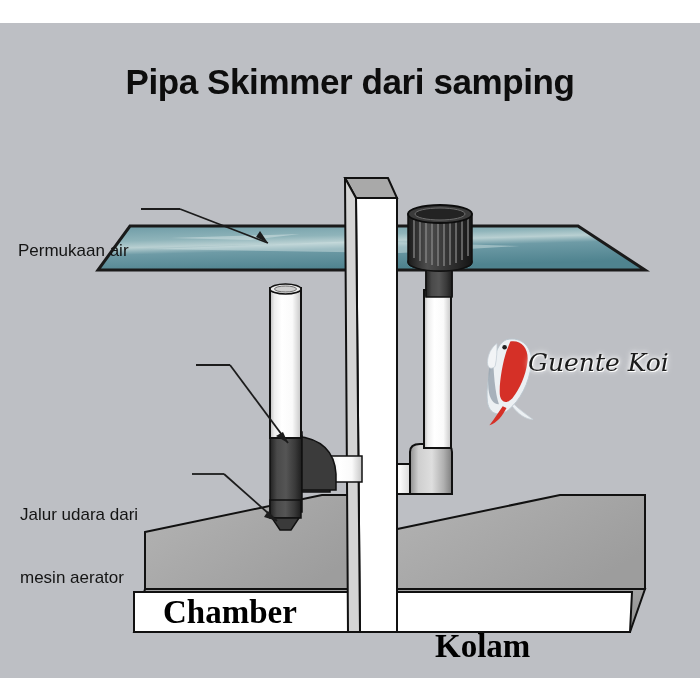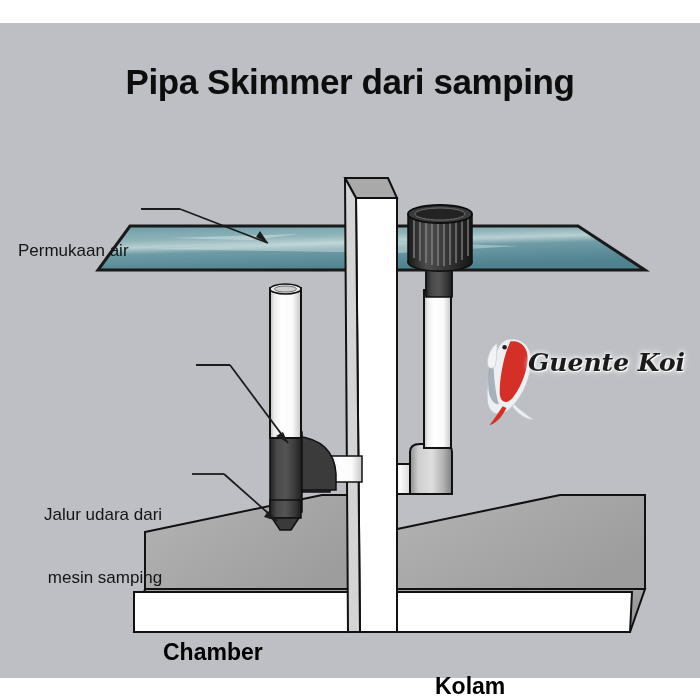--- a/index.html
+++ b/index.html
@@ -50,45 +50,44 @@
   .annot {
     position: absolute;
     color: #141414;
     font-size: 17px;
     font-family: "Liberation Sans", sans-serif;
     white-space: pre;
     line-height: 1.22;
   }
   #annot-permukaan { left: 18px;  top: 201px; margin-top: 40px; }
   #annot-diffuser  { left: 74px;  top: 355px; }
-  #annot-jalur     { left: 44px;  top: 464px; text-align: right; }
+  #annot-jalur     { left: 20px;  top: 464px; text-align: left; }
   .base-label {
     position: absolute;
-    font-size: 23px;
+    font-size: 33px;
     font-weight: bold;
     color: #000000;
-    font-family: Liberation Sans, sans-serif;
-    margin-top: 45px;
+    font-family: Liberation Serif, serif;
   }
   #label-chamber { left: 163px; top: 594px; }
   #label-kolam   { left: 435px; top: 628px; }
   #logo {
     position: absolute;
     left: 474px;
     top: 330px;
     width: 150px;
     height: 90px;
   }
   #logo-text {
     position: absolute;
     left: 54px;
     top: 18px;
     font-family: "DejaVu Serif", serif;
     font-style: italic;
-    font-weight: bold;
+    font-weight: normal;
     font-size: 25px;
     color: #1b1b1b;
     text-shadow: 0 0 4px #ffffff, 0 0 7px #ffffff, 1px 1px 0 #ffffff;
     white-space: nowrap;
   }
 </style>
 </head>
 <body>
 
 <div id="stage">
@@ -253,21 +252,21 @@
     </g>
   </svg>
 
   <div id="title">Pipa Skimmer dari samping</div>
 
   <div class="annot" id="annot-permukaan">Permukaan air</div>
 
 
   <div class="annot" id="annot-jalur">
     <div>Jalur udara dari</div>
-    <div>mesin samping</div>
+    <div>mesin aerator</div>
   </div>
 
   <div class="base-label" id="label-chamber">Chamber</div>
 
   <div class="base-label" id="label-kolam">Kolam</div>
 
   <div id="logo">
     <div id="logo-text">Guente Koi</div>
   </div>
 

